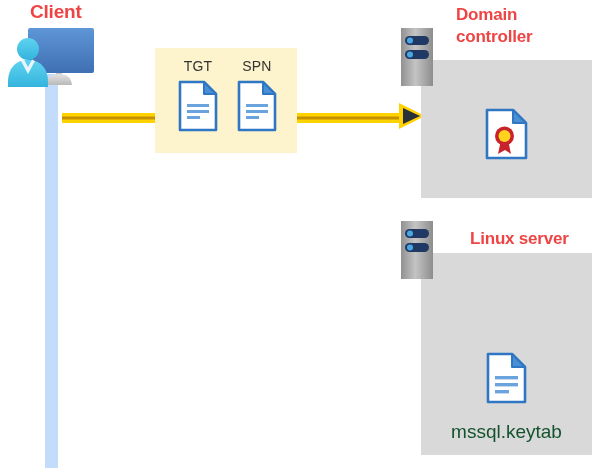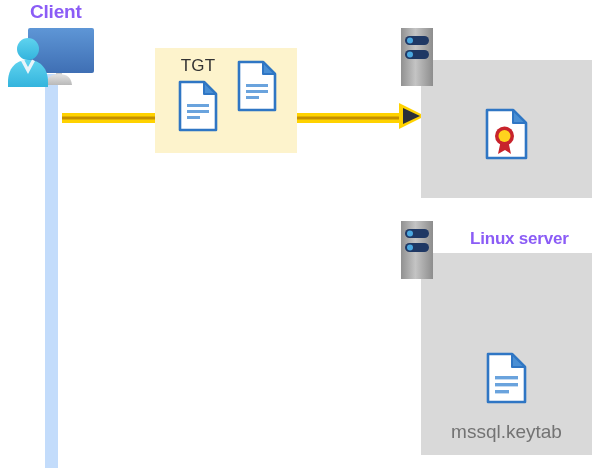--- a/index.html
+++ b/index.html
@@ -17,21 +17,21 @@
     width: 600px;
     height: 468px;
     background: #ffffff;
     overflow: hidden;
   }
 
   
   .abs { position: absolute; }
   .title {
     font-weight: bold;
-    color: #8b5cf6;
+    color: #ef4444;
     letter-spacing: -0.2px;
   }
 
   
   #client-title {
     left: 30px;
     top: 1px;
     font-size: 19px;
     line-height: 22px;
   }
@@ -59,21 +59,21 @@
   }
   .token {
     position: absolute;
     top: 8px;
     width: 60px;
     text-align: center;
   }
   #token-tgt { left: 13px; }
   #token-spn { left: 72px; }
   .token-label {
-    font-size: 17px;
+    font-size: 14px;
     color: #333333;
     line-height: 20px;
     letter-spacing: 0.2px;
   }
   .token-doc {
     margin: 4px auto 0 auto;
     width: 40px;
     height: 52px;
   }
 
@@ -144,21 +144,21 @@
     top: 352px;
     width: 41px;
     height: 52px;
   }
   #keytab-label {
     left: 421px;
     top: 420px;
     width: 171px;
     text-align: center;
     font-size: 19px;
-    color: #737373;
+    color: #14532d;
     line-height: 24px;
   }
 </style>
 </head>
 <body>
 
 <div id="diagram">
 
   <div class="abs title" id="client-title">Client</div>
 
@@ -217,20 +217,21 @@
           <g fill="#6aa3dd">
             <rect x="9" y="24" width="22" height="3"></rect>
             <rect x="9" y="30" width="22" height="3"></rect>
             <rect x="9" y="36" width="13" height="3"></rect>
           </g>
         </svg>
       </div>
     </div>
 
     <div class="token" id="token-spn">
+      <div class="token-label">SPN</div>
       <div class="token-doc">
         <svg width="40" height="52" viewBox="0 0 40 52" xmlns="http://www.w3.org/2000/svg">
           <path d="M2 2 H26 L38 14 V50 H2 Z" fill="#ffffff" stroke="#2f76c4" stroke-width="2.6" stroke-linejoin="round"></path>
           <path d="M26 2 L38 14 H26 Z" fill="#4a8fd4" stroke="#2f76c4" stroke-width="2" stroke-linejoin="round"></path>
           <g fill="#6aa3dd">
             <rect x="9" y="24" width="22" height="3"></rect>
             <rect x="9" y="30" width="22" height="3"></rect>
             <rect x="9" y="36" width="13" height="3"></rect>
           </g>
         </svg>
@@ -261,20 +262,24 @@
         </linearGradient>
       </defs>
       <rect x="0" y="0" width="32" height="58" fill="url(#gRack1)"></rect>
       <rect x="4" y="8" width="24" height="9" rx="4.5" fill="#1f3864"></rect>
       <circle cx="9" cy="12.5" r="3" fill="#4aa8e0"></circle>
       <rect x="4" y="22" width="24" height="9" rx="4.5" fill="#1f3864"></rect>
       <circle cx="9" cy="26.5" r="3" fill="#4aa8e0"></circle>
     </svg>
   </div>
 
+  <div class="abs title" id="dc-title">
+    <div>Domain</div>
+    <div>controller</div>
+  </div>
 
   <div class="abs panel" id="linux-panel"></div>
 
 
   <div class="abs" id="keytab-icon">
     <svg width="41" height="52" viewBox="0 0 41 52" xmlns="http://www.w3.org/2000/svg">
       <path d="M2 2 H26 L39 15 V50 H2 Z" fill="#ffffff" stroke="#2f76c4" stroke-width="2.6" stroke-linejoin="round"></path>
       <path d="M26 2 L39 15 H26 Z" fill="#4a8fd4" stroke="#2f76c4" stroke-width="2" stroke-linejoin="round"></path>
       <g fill="#6aa3dd">
         <rect x="9" y="24" width="23" height="3.4"></rect>

